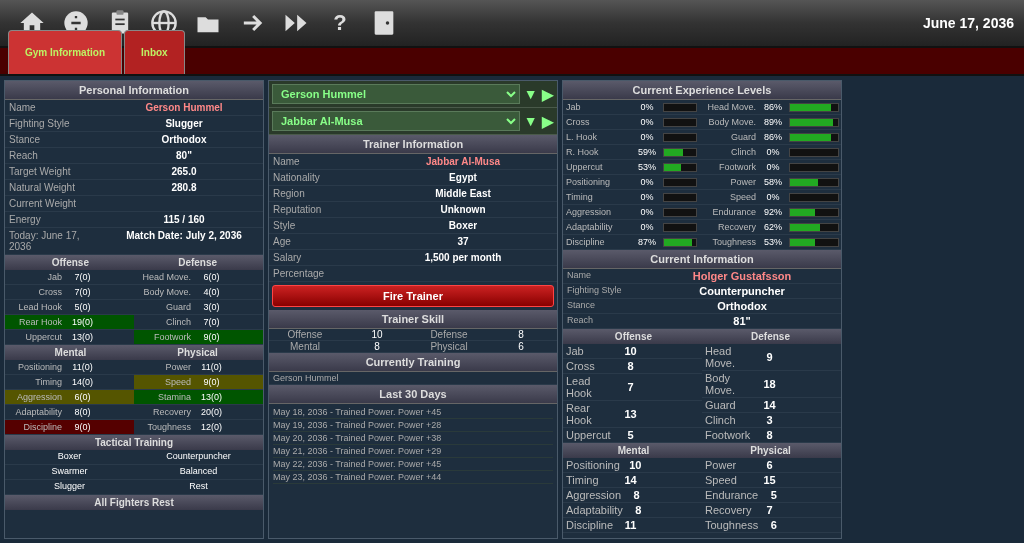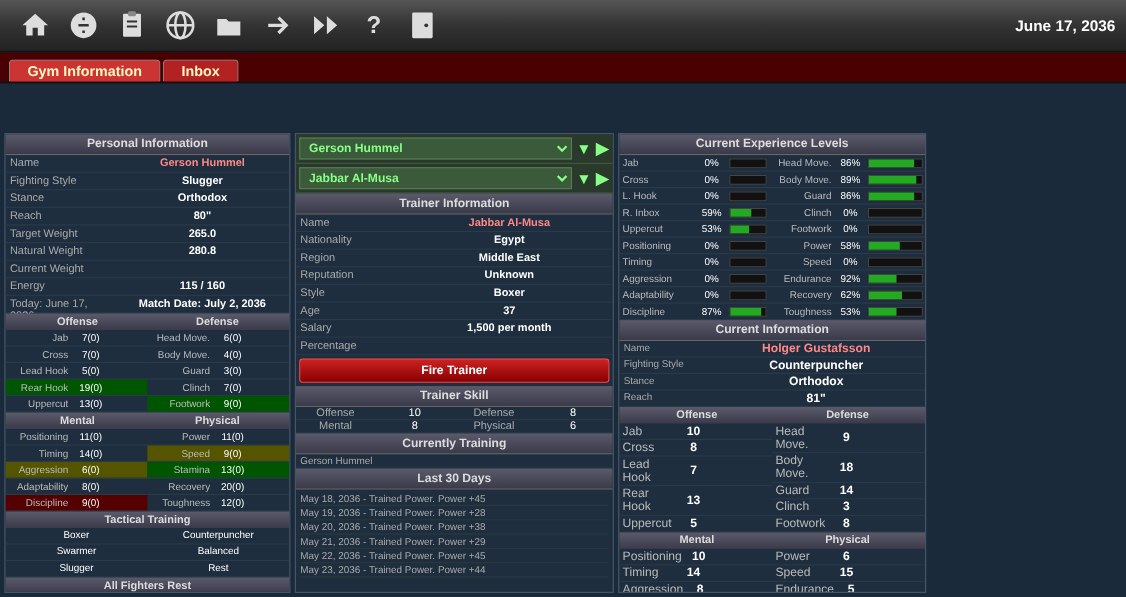--- a/index.html
+++ b/index.html
@@ -44,29 +44,29 @@
     
     #tabs {
       background: #4a0000;
       height: 28px;
       display: flex;
       align-items: flex-end;
       padding-left: 8px;
       border-bottom: 2px solid #111;
     }
     .tab {
-      padding: 2px 16px;
+      padding: 16px 16px;
       background: #b22222;
       border: 1px solid #888;
       border-bottom: none;
       margin-right: 2px;
       cursor: pointer;
-      font-size: 13px;
+      font-size: 10px;
       font-weight: bold;
-      color: #fef9c3;
+      color: #bef264;
       border-radius: 4px 4px 0 0;
     }
     .tab.active { background: #cc3333; }
 
     
     #main {
       display: flex;
       height: calc(543px - 48px - 28px);
       background: #1a2a3a;
       gap: 4px;
@@ -74,21 +74,20 @@
     }
 
     
     .panel {
       background: #1e2e3e;
       border: 1px solid #4a5a6a;
       flex: 1;
       display: flex;
       flex-direction: column;
       overflow: hidden;
-      margin-top: 41px;
     }
 
     .panel-title {
       background: linear-gradient(180deg, #5a5a6a, #3a3a4a);
       text-align: center;
       padding: 3px;
       font-size: 11px;
       font-weight: bold;
       color: #ddd;
       border-bottom: 1px solid #666;
@@ -646,21 +645,21 @@
             <div class="exp-bar-fill" style="width:0%"></div>
           </div>
         <div class="exp-right-label">Guard</div>
         <div class="exp-right-pct">86%</div>
         <div class="exp-right-bar-bg">
             <div class="exp-right-bar-fill" style="width:86%"></div>
           </div>
       </div>
 
       <div class="exp-row">
-        <div class="exp-label">R. Inbox</div>
+        <div class="exp-label">R. Hook</div>
         <div class="exp-pct">59%</div>
         <div class="exp-bar-bg">
             <div class="exp-bar-fill" style="width:59%"></div>
           </div>
         <div class="exp-right-label">Clinch</div>
         <div class="exp-right-pct">0%</div>
         <div class="exp-right-bar-bg">
             <div class="exp-right-bar-fill" style="width:0%"></div>
           </div>
       </div>

